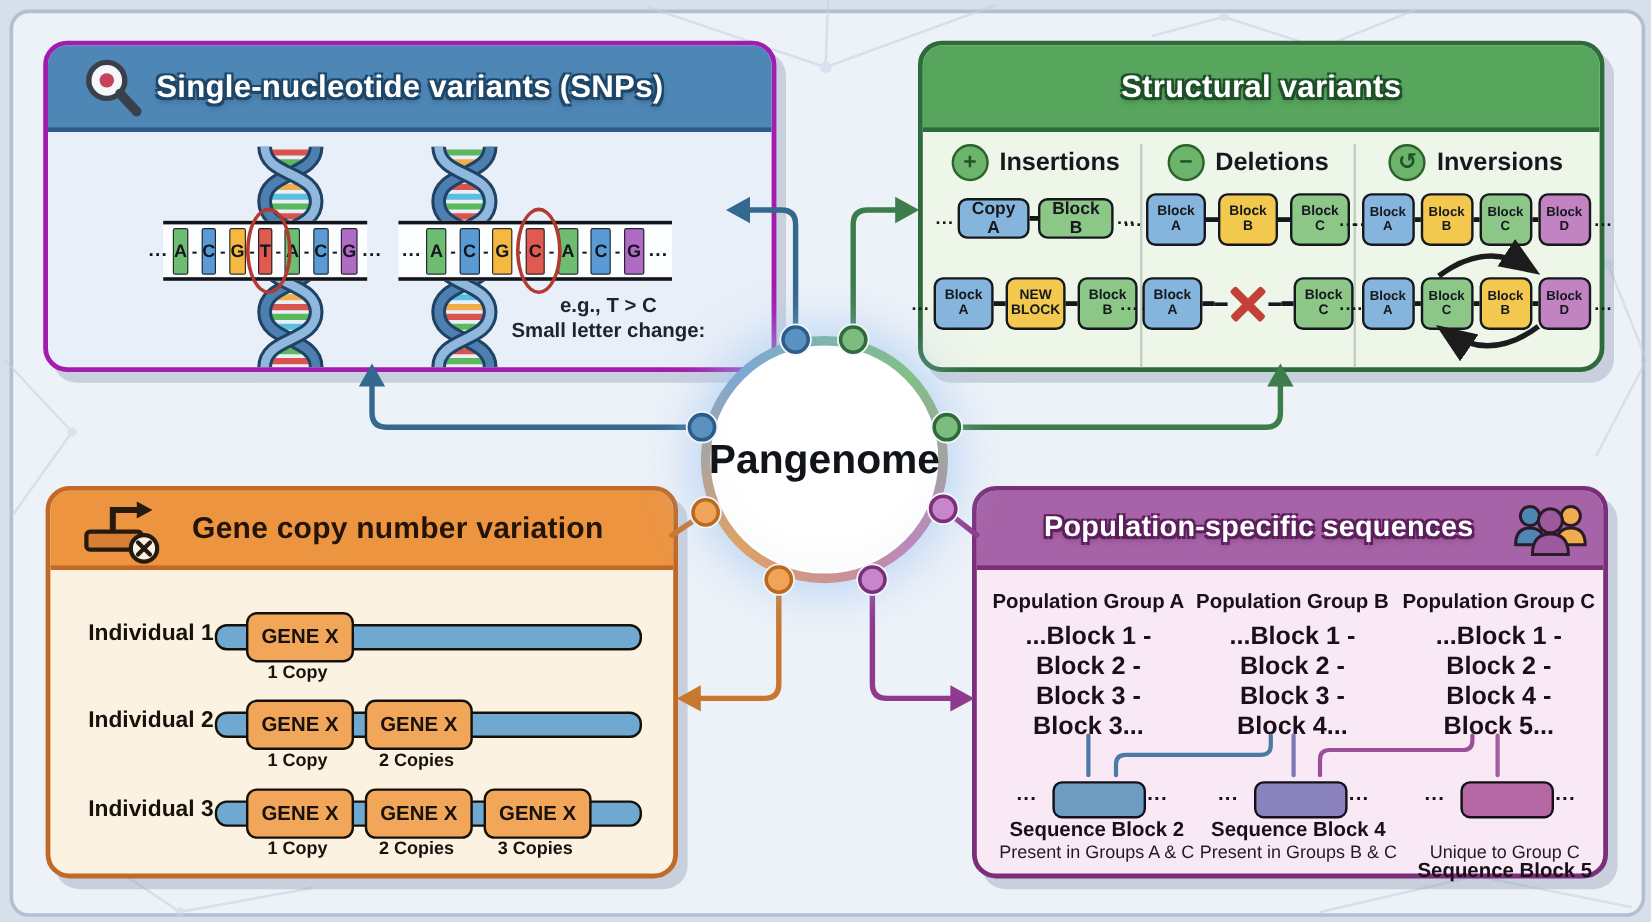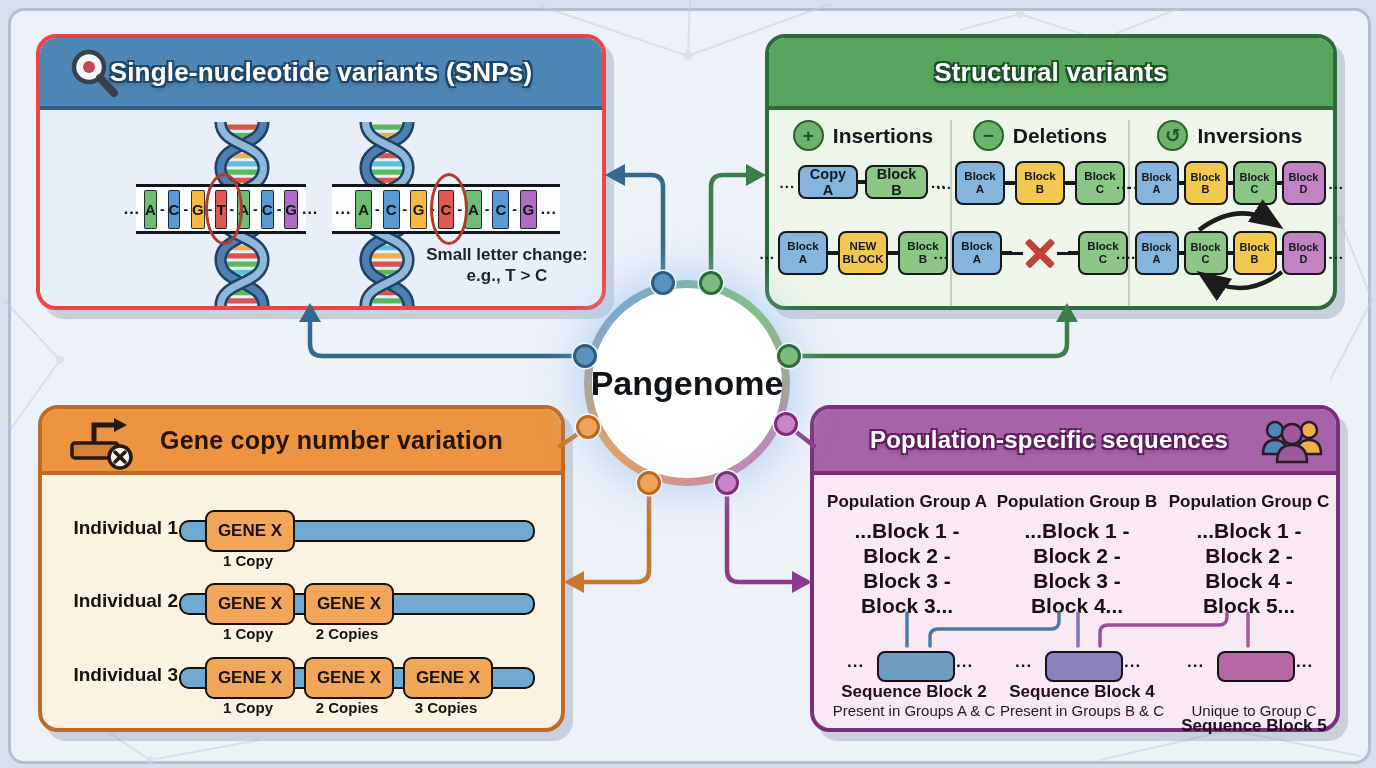--- a/index.html
+++ b/index.html
@@ -6,21 +6,21 @@
   .stage{position:relative;width:1376px;height:768px;background:#d6dfea;overflow:hidden;}
   .frame{position:absolute;left:8px;top:8px;width:1357px;height:750px;background:#edf1f8;
          border:3px solid #b3bed0;border-radius:16px;}
   svg.layer{position:absolute;left:0;top:0;pointer-events:none;}
 
   
   .panel{position:absolute;border-radius:20px;box-shadow:8px 9px 0 rgba(141,155,177,.38);}
   .panel .head{position:absolute;left:0;top:0;right:0;border-radius:16px 16px 0 0;
                display:flex;align-items:center;justify-content:center;}
   .ptitle{color:#fff;font-weight:bold;letter-spacing:.2px;}
-  .p-blue{background:#e9eff8;border:4px solid #ef4444;}
+  .p-blue{background:#e9eff8;border:4px solid #a21caf;padding-left:41px;}
   .p-blue .head{background:#4e86b5;border-bottom:4px solid #2d5c88;height:68px;}
   .p-blue .ptitle{font-size:26px;text-shadow:-2px -2px 0 #1e4668,2px -2px 0 #1e4668,-2px 2px 0 #1e4668,2px 2px 0 #1e4668,0 3px 5px rgba(10,30,50,.4);}
   .p-green{background:#eef5e9;border:4px solid #2e6b3b;}
   .p-green .head{background:#58a65e;border-bottom:4px solid #2e6b3b;height:68px;}
   .p-green .ptitle{font-size:26px;text-shadow:-2px -2px 0 #1e4f28,2px -2px 0 #1e4f28,-2px 2px 0 #1e4f28,2px 2px 0 #1e4f28,0 3px 5px rgba(10,40,15,.4);}
   .p-orange{background:#fcf2e1;border:4px solid #c06a26;}
   .p-orange .head{background:#ec9440;border-bottom:4px solid #c06a26;height:62px;}
   .p-orange .ptitle{font-size:25px;color:#231405;text-shadow:none;font-weight:bold;}
   .p-purple{background:#f8e9f5;border:4px solid #7b2f7b;}
   .p-purple .head{background:#a763a7;border-bottom:4px solid #7b2f7b;height:62px;}
@@ -194,22 +194,22 @@
       <span class="nt" style="background-color: rgb(111, 189, 115);">A</span>
         <span class="ntsep">-</span>
       <span class="nt" style="background-color: rgb(91, 155, 213);">C</span>
         <span class="ntsep">-</span>
       <span class="nt" style="background-color: rgb(176, 108, 196);">G</span>
       <span class="ntdots">...</span>
     </div>
     <div class="snp-oval" style="left:165px;top:135px;"></div>
     <div class="snp-oval" style="left:390px;top:135px;"></div>
     <div class="snp-note" style="left:352px;top:206px;width:230px;">
+      <div>e.g., T &gt; C</div>
       <div>Small letter change:</div>
-      <div>e.g., T &gt; C</div>
     </div>
   </div>
 
   <div class="panel p-green" style="left:765px;top:34px;width:564px;height:268px;">
     <div class="head">
       <span class="ptitle">Structural variants</span>
     </div>
     <div class="sdiv" style="left:181px;"></div>
     <div class="sdiv" style="left:359px;"></div>
 

